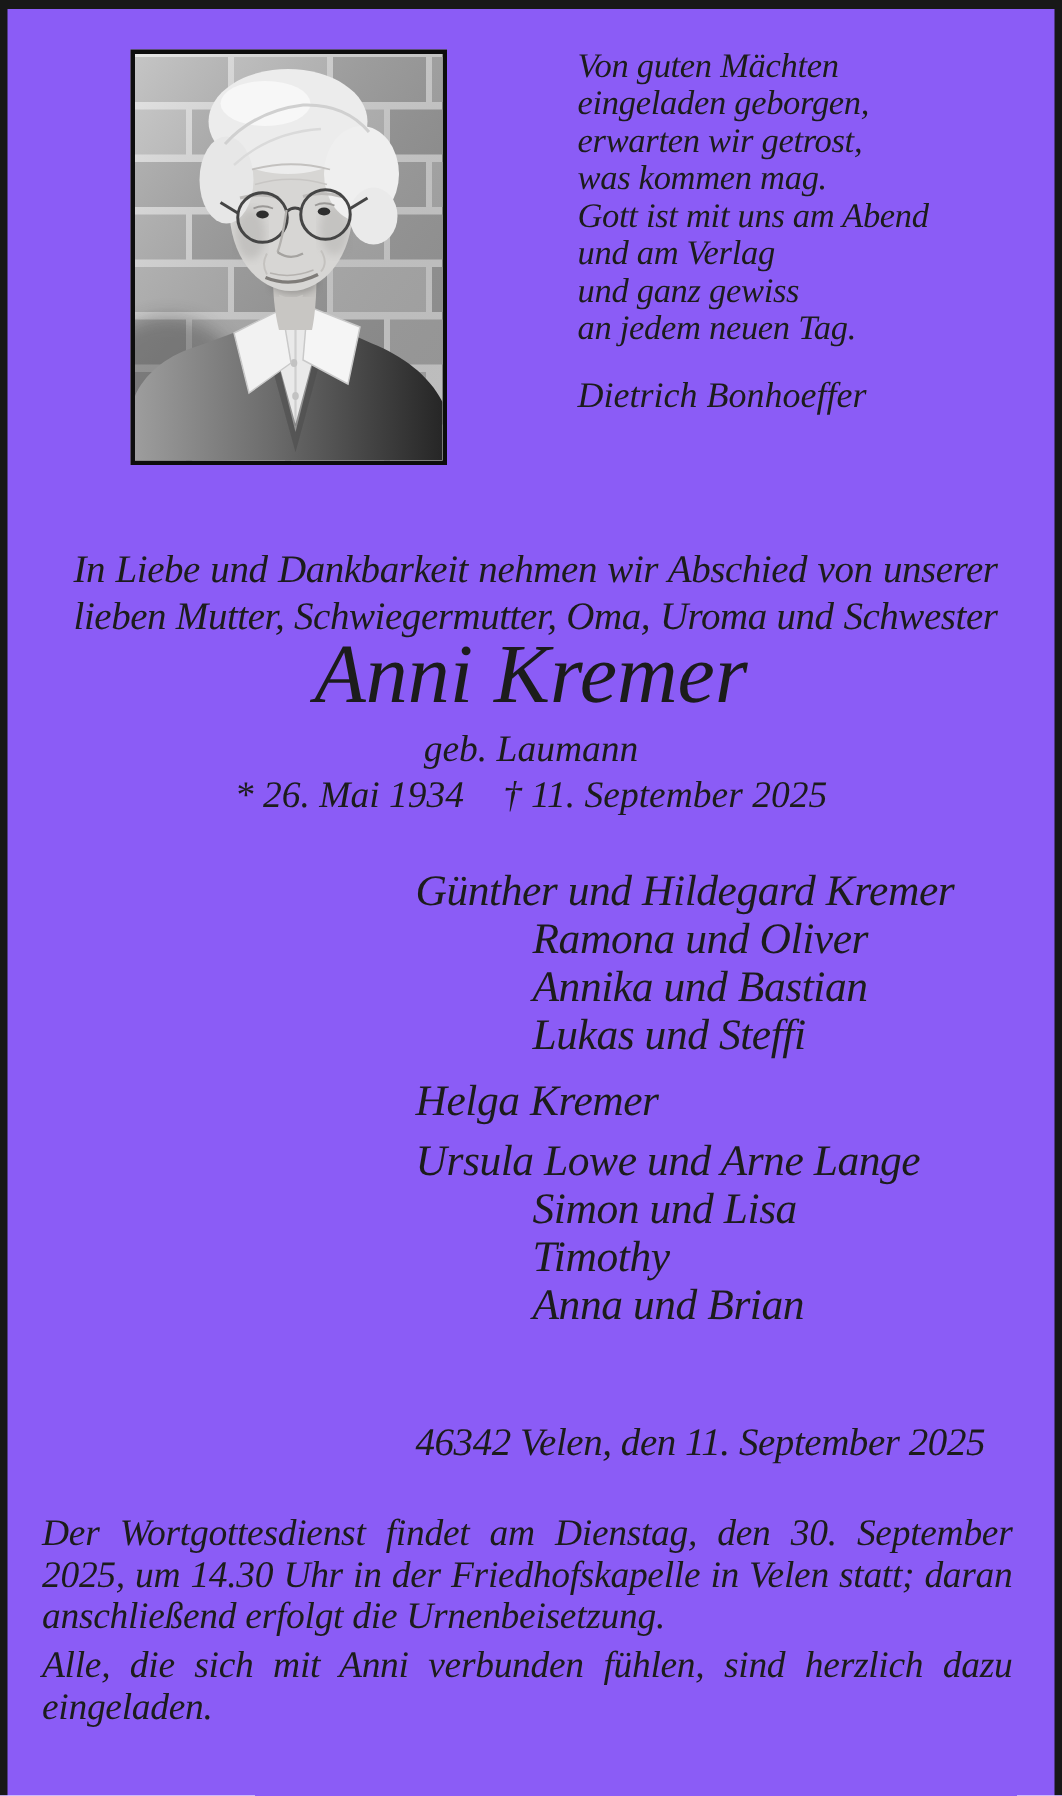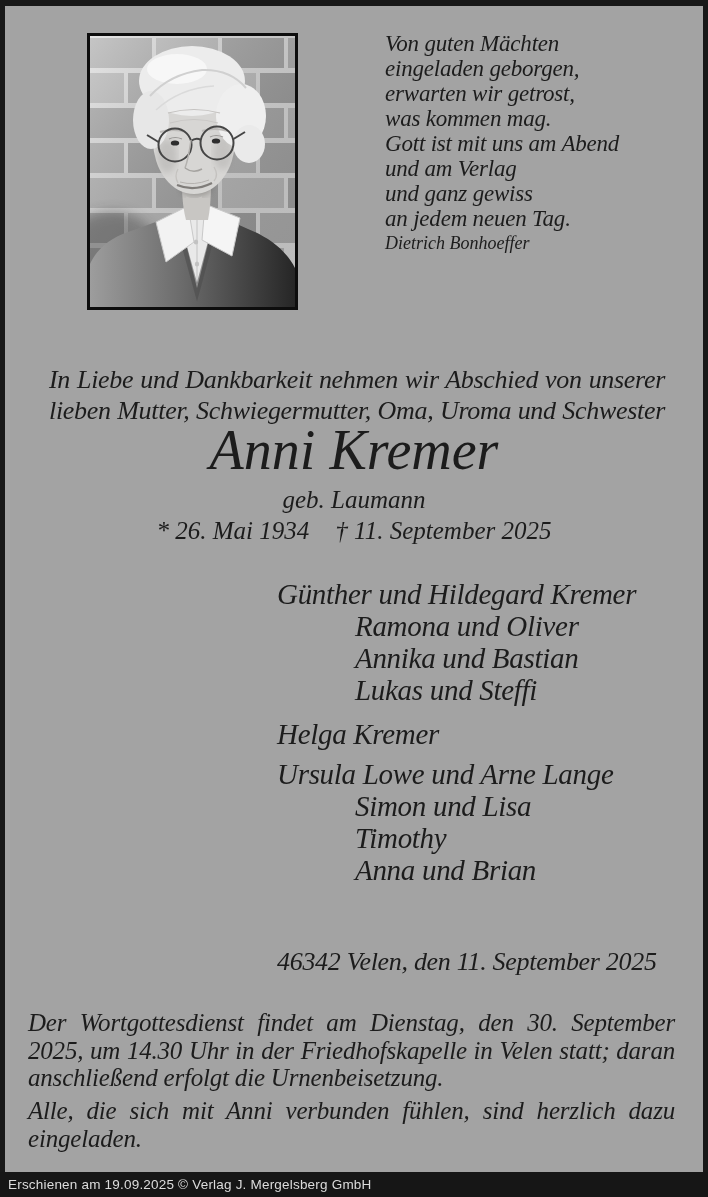--- a/index.html
+++ b/index.html
@@ -1,19 +1,19 @@
 <!DOCTYPE html>
 <html lang="de"><head>
 <meta charset="utf-8">
 <style>
   html,body{margin:0;padding:0;background:#ffffff;}
   .page{
     position:relative;
     width:708px;height:1197px;
-    background:#a3a3a3;
+    background:#8b5cf6;
     overflow:hidden;
     font-family:"Liberation Serif","DejaVu Serif",serif;
     color:#1c1c1c;
   }
   
   .edge{position:absolute;background:#181818;}
   .edge-top{left:0;top:0;width:708px;height:6px;}
   .edge-left{left:0;top:0;width:5px;height:1197px;}
   .edge-right{left:703px;top:0;width:5px;height:1197px;}
 
@@ -26,21 +26,21 @@
   }
   .photo svg{display:block;}
 
   
   .poem{
     position:absolute;left:385px;top:31px;width:300px;
     font-style:italic;font-size:23px;line-height:25px;
     letter-spacing:-0.2px;
   }
   .poem-attrib{
-    margin-top:2px;font-size:18px;line-height:20px;letter-spacing:0;
+    margin-top:23px;font-size:24px;line-height:20px;letter-spacing:0;
   }
 
   
   .intro{
     position:absolute;left:49px;top:344px;width:616px;
     font-style:italic;font-size:26px;line-height:31px;
     letter-spacing:-0.3px;
     margin-top:20px;
   }
   .jline{text-align:justify;text-align-last:justify;}
@@ -253,17 +253,14 @@
     <div class="m-ind">Timothy</div>
     <div class="m-ind">Anna und Brian</div>
   </div>
 
   <div class="dateline">46342 Velen, den 11. September 2025</div>
 
   <div class="para para-service">Der Wortgottesdienst findet am Dienstag, den 30. September 2025, um 14.30 Uhr in der Friedhofskapelle in Velen statt; daran anschließend erfolgt die Urnenbeisetzung.</div>
 
   <div class="para para-invite">Alle, die sich mit Anni verbunden fühlen, sind herzlich dazu eingeladen.</div>
 
-  <div class="footer">
-    <span>Erschienen am 19.09.2025 © Verlag J. Mergelsberg GmbH</span>
-  </div>
 
 </div>
 
 </body></html>

